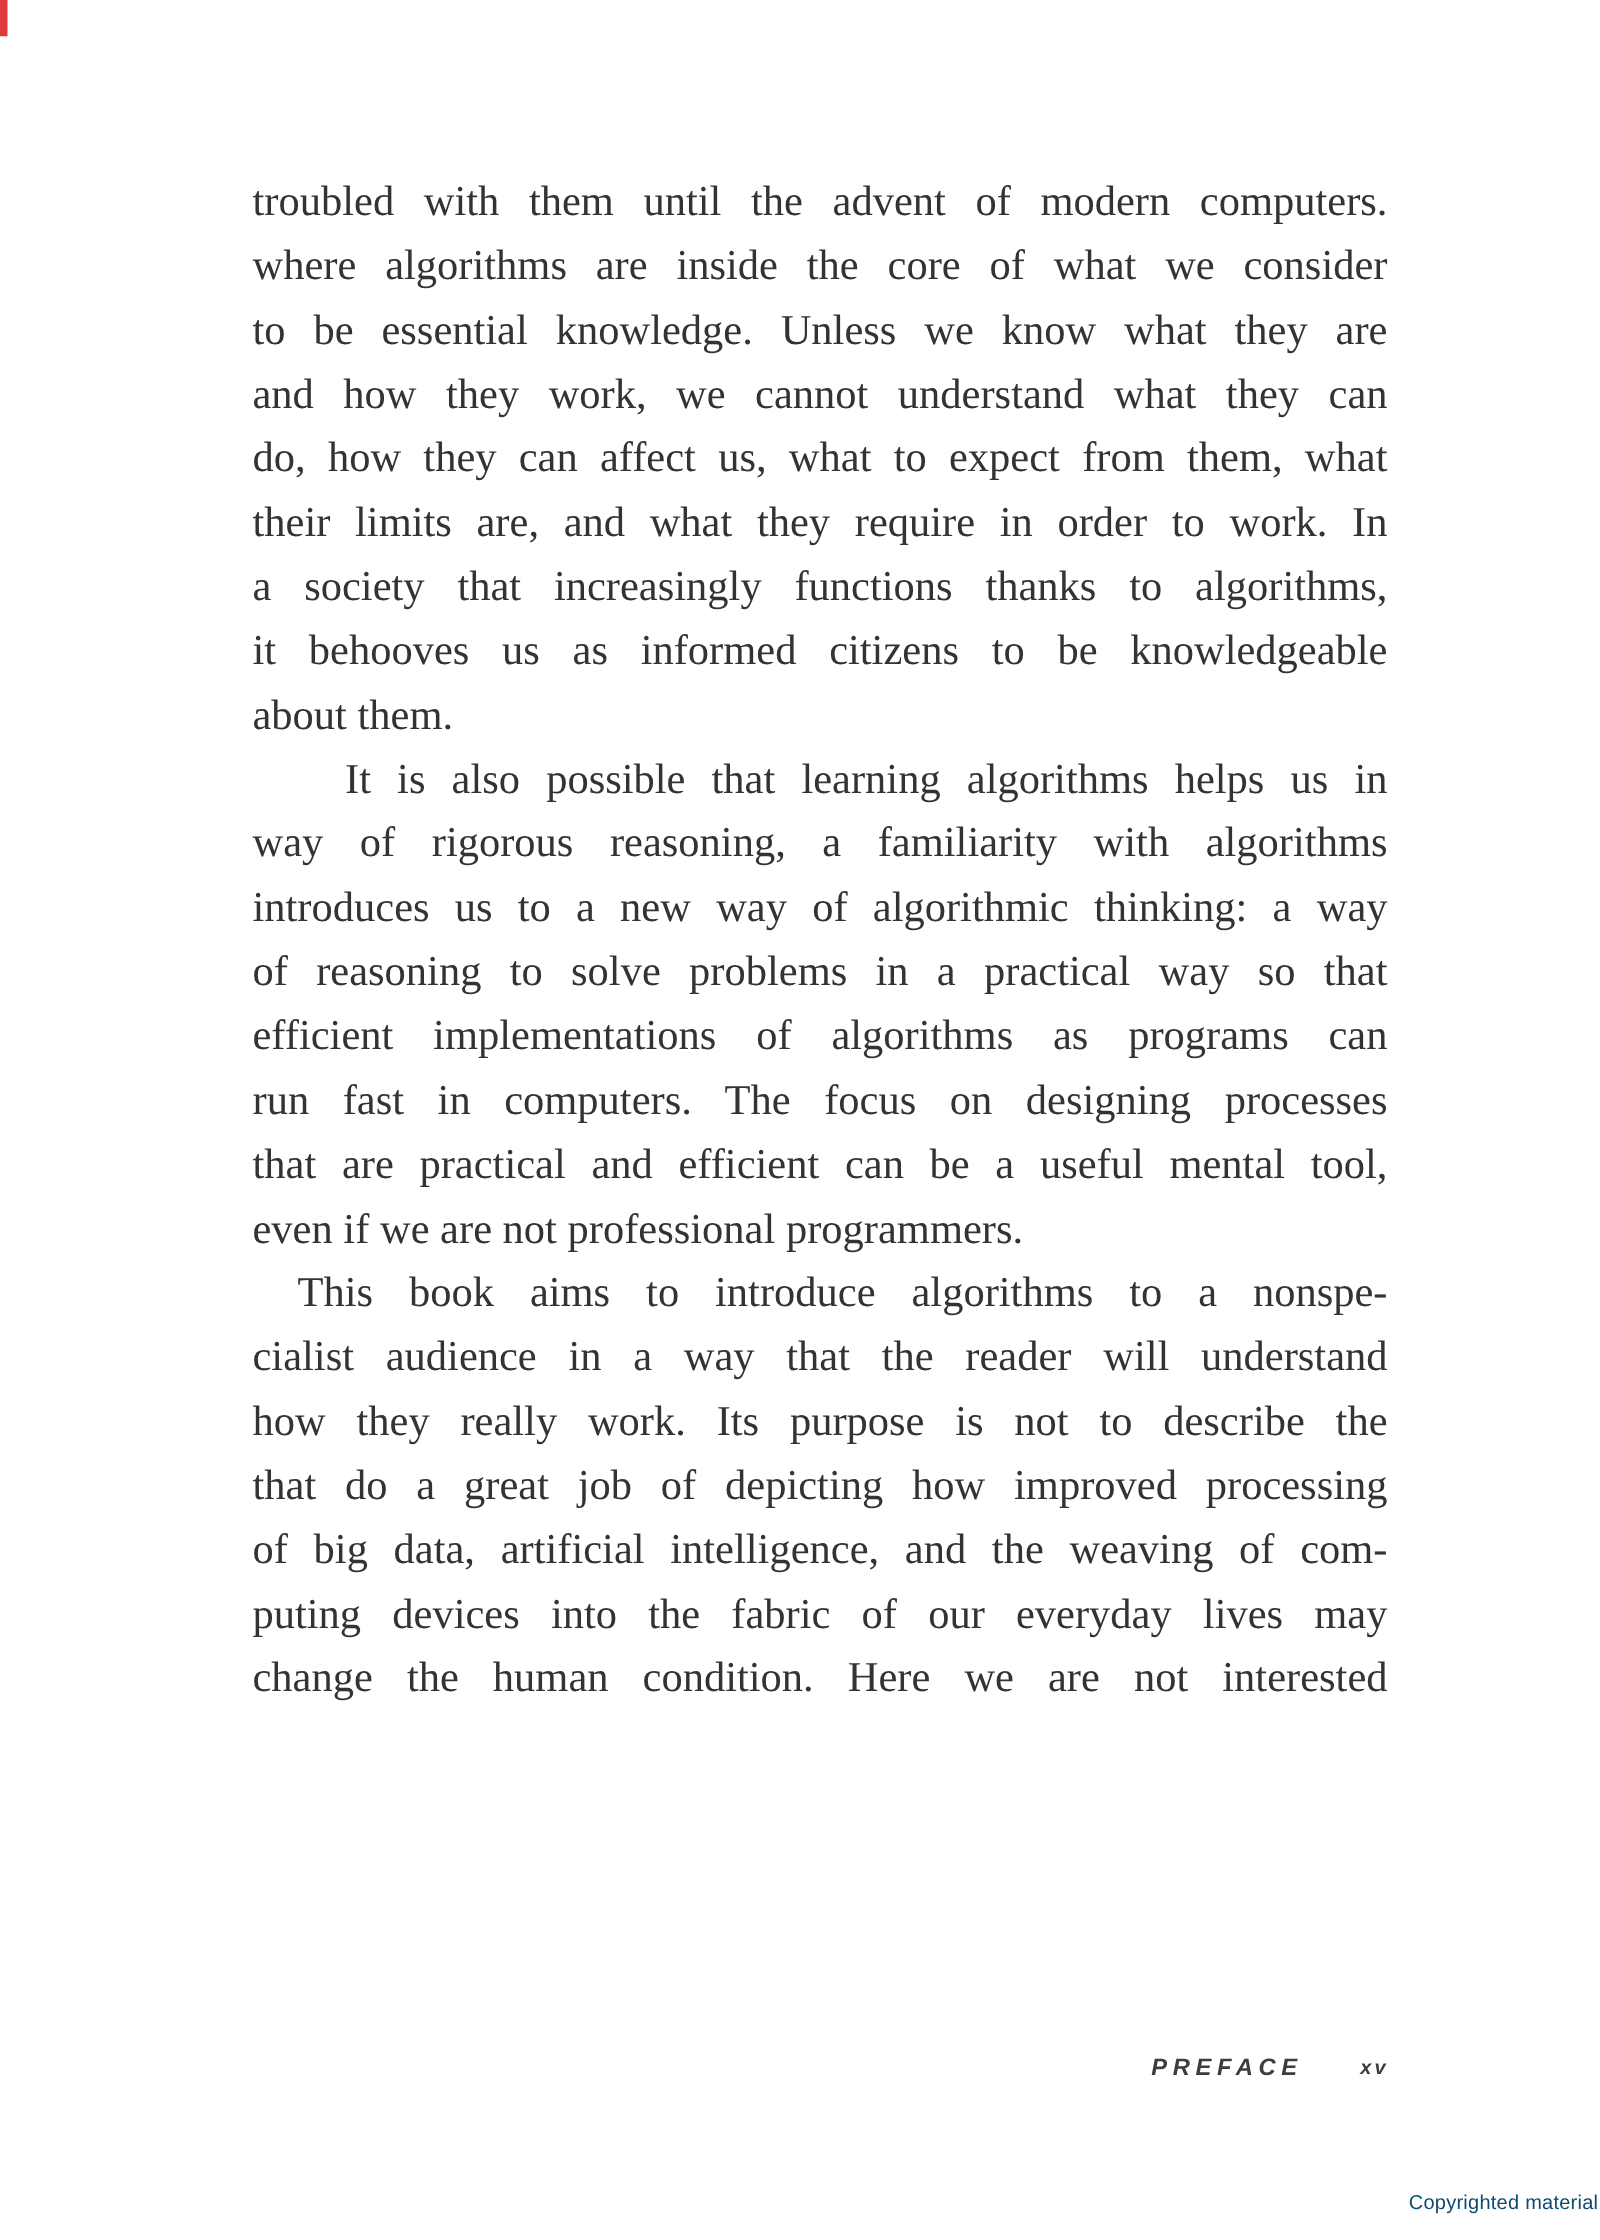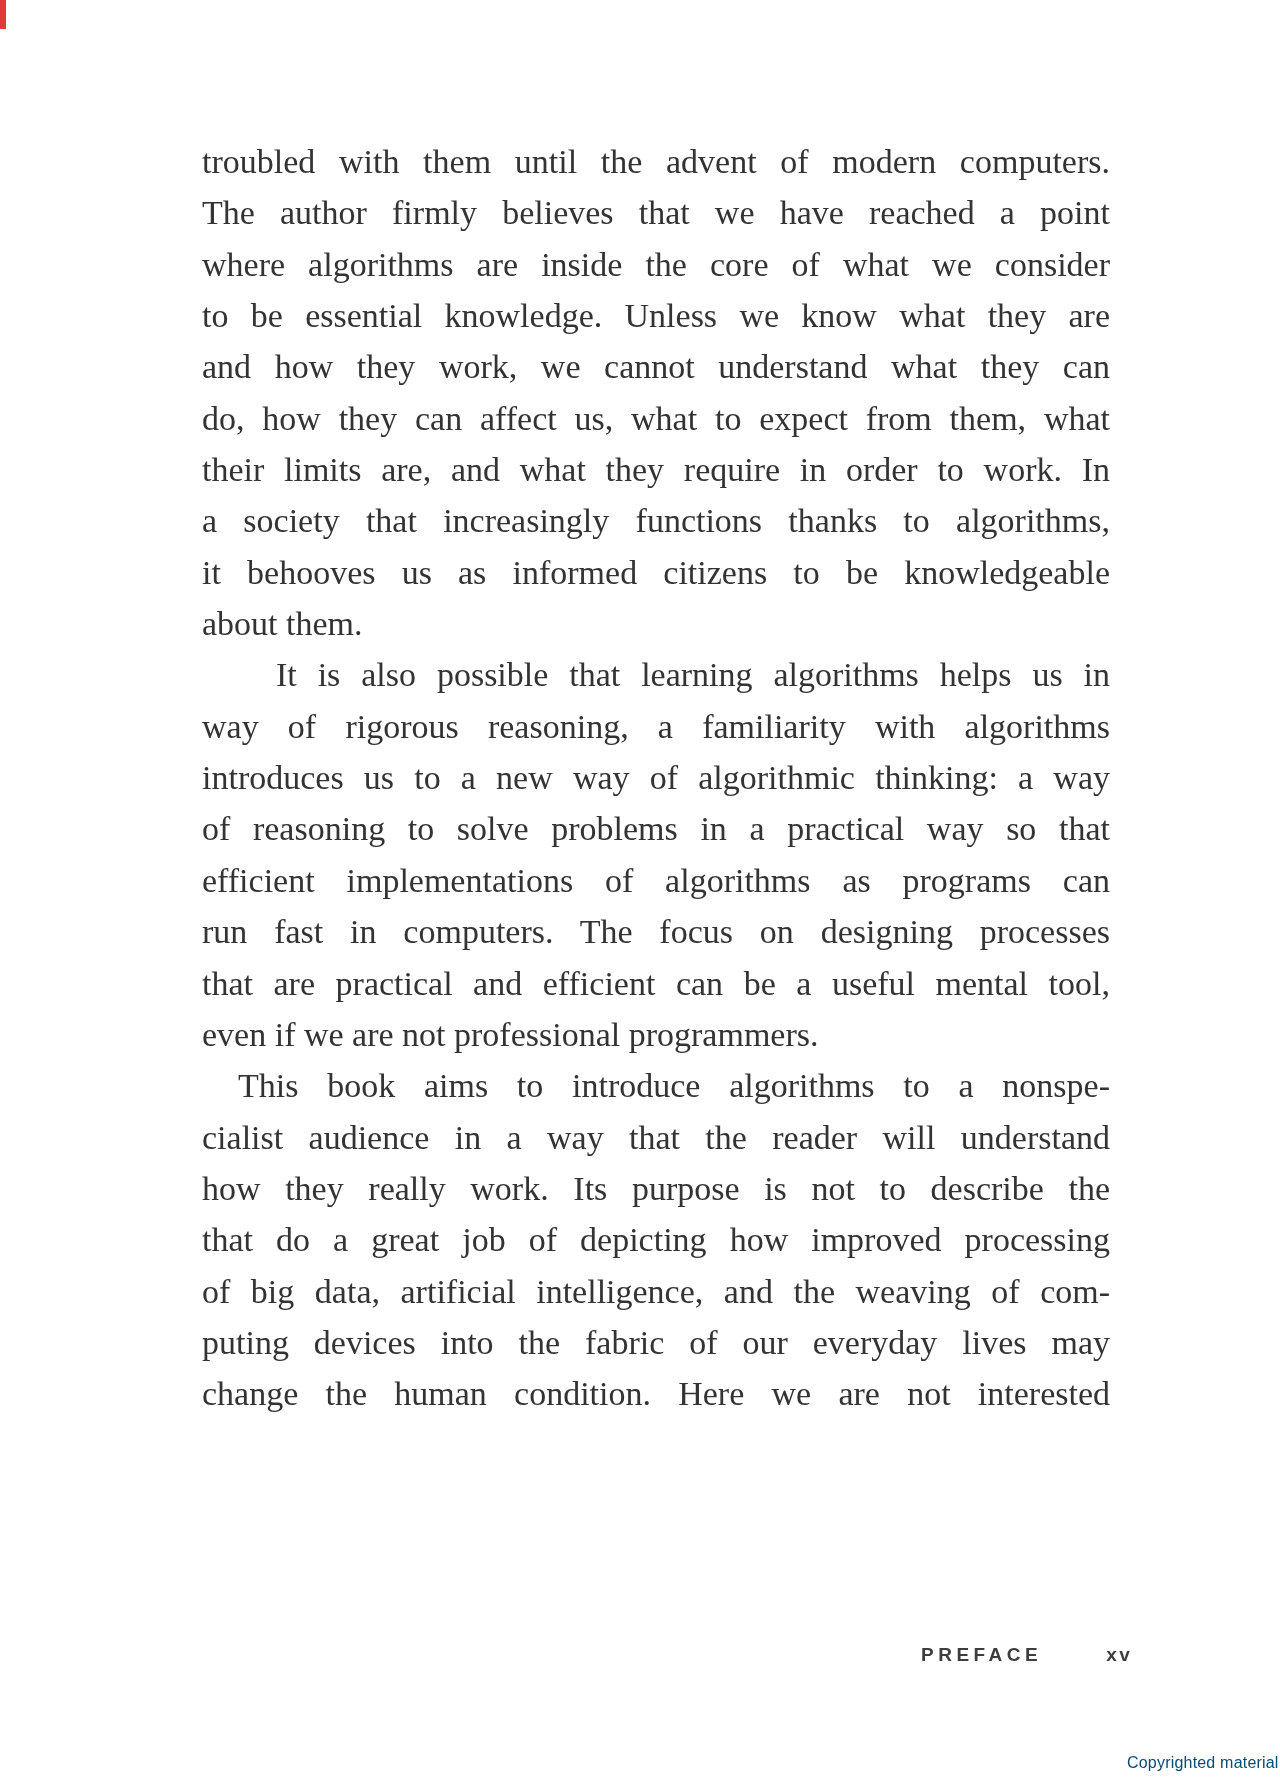--- a/index.html
+++ b/index.html
@@ -43,29 +43,30 @@
   .line.indent-lg { padding-left: 74px; }
   .line.indent-sm { padding-left: 36px; }
 
   .footer {
     position: absolute;
     left: 921px; top: 1644px;
     display: flex;
     align-items: center;
     font-family: "Liberation Sans", "DejaVu Sans", sans-serif;
     color: #3d3d3d;
+    font-style: italic;
   }
   .footer .section-label {
     font-size: 19px;
     font-weight: bold;
     letter-spacing: 4.5px;
   }
   .footer .page-number {
-    margin-left: 64px;
-    font-size: 19px;
+    margin-left: 46px;
+    font-size: 16px;
     font-weight: bold;
     letter-spacing: 2.5px;
   }
 
   .copyright {
     position: absolute;
     left: 1127px; top: 1754px;
     font-family: "Liberation Sans", "DejaVu Sans", sans-serif;
     font-size: 16px;
     color: #0c4a6e;
@@ -76,21 +77,20 @@
 <body>
 
 <div class="page">
 
   <div class="bookmark"></div>
 
   <div class="text-block">
 
     <div class="para">
       <div class="line">troubled with them until the advent of modern computers.</div>
-      <div class="line">The author firmly believes that we have reached a point</div>
       <div class="line">where algorithms are inside the core of what we consider</div>
       <div class="line">to be essential knowledge. Unless we know what they are</div>
       <div class="line">and how they work, we cannot understand what they can</div>
       <div class="line">do, how they can affect us, what to expect from them, what</div>
       <div class="line">their limits are, and what they require in order to work. In</div>
       <div class="line">a society that increasingly functions thanks to algorithms,</div>
       <div class="line">it behooves us as informed citizens to be knowledgeable</div>
       <div class="line short">about them.</div>
     </div>
 

